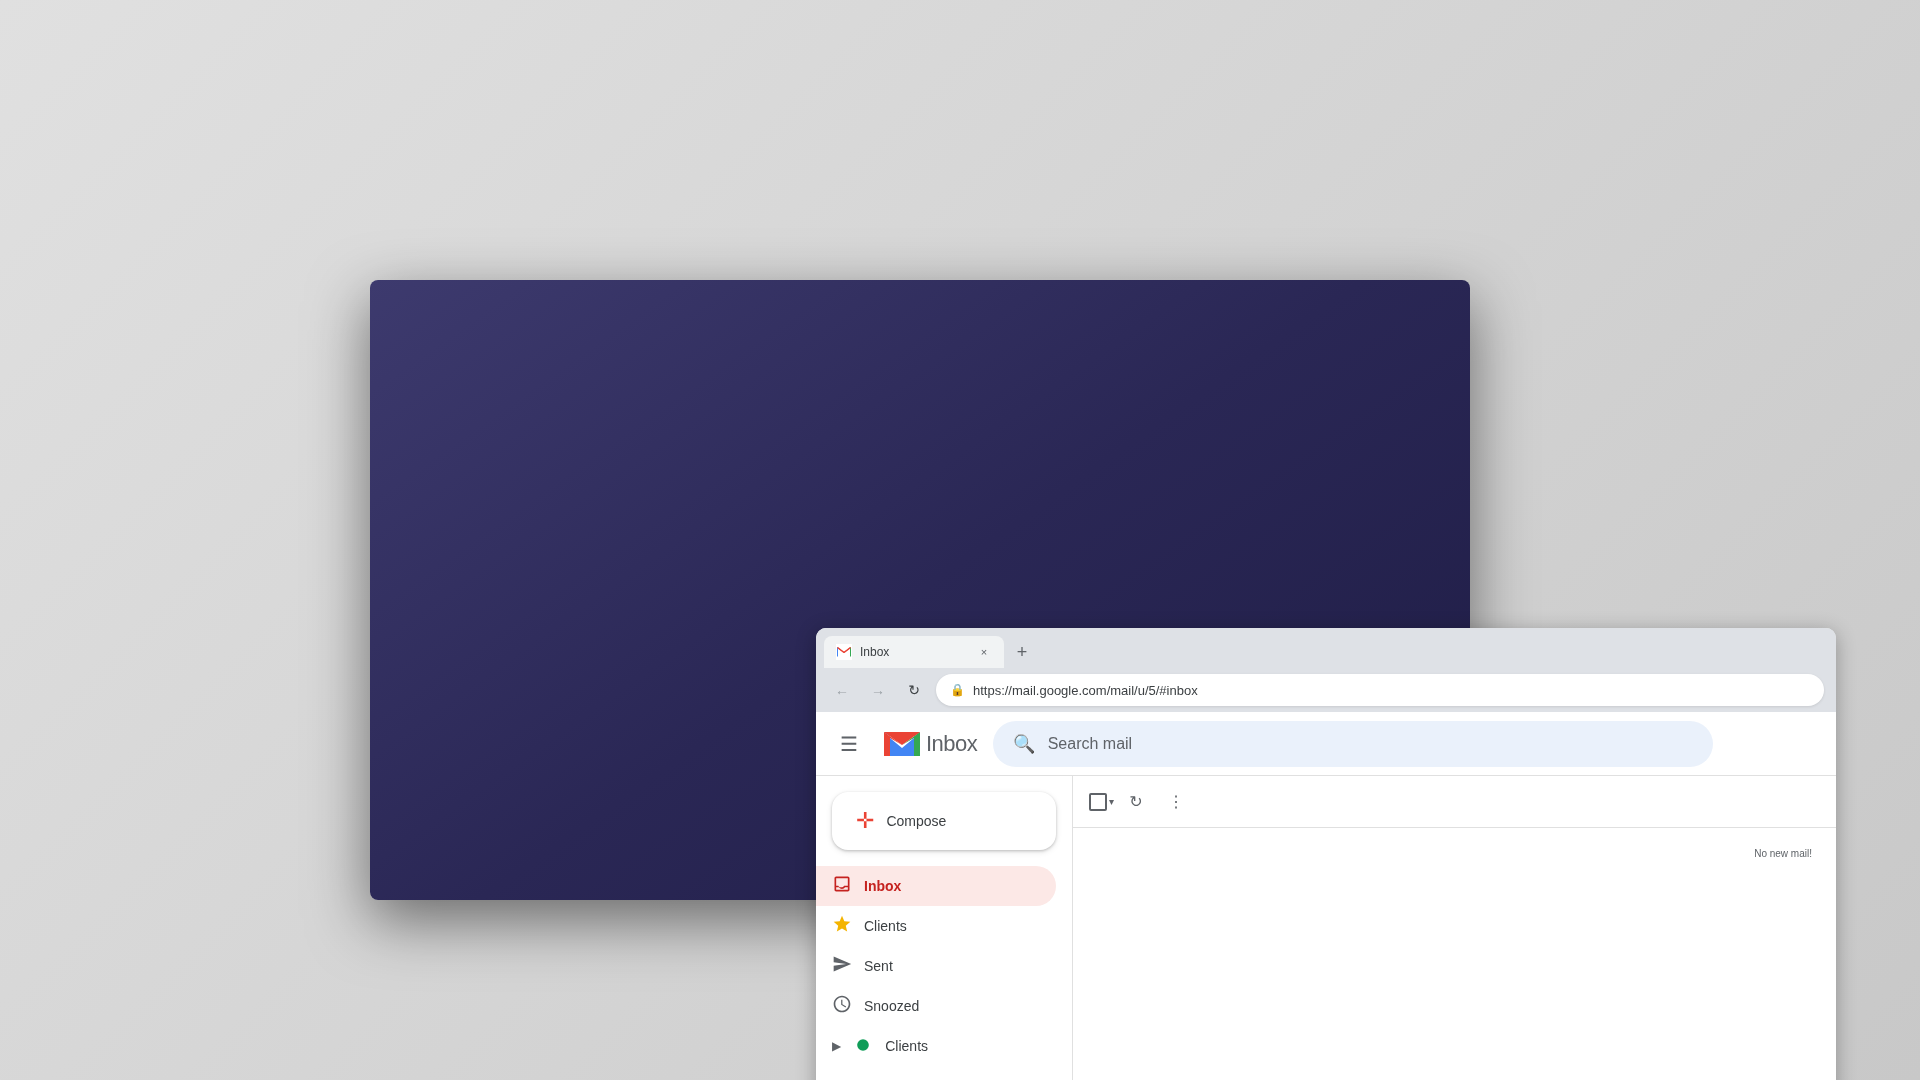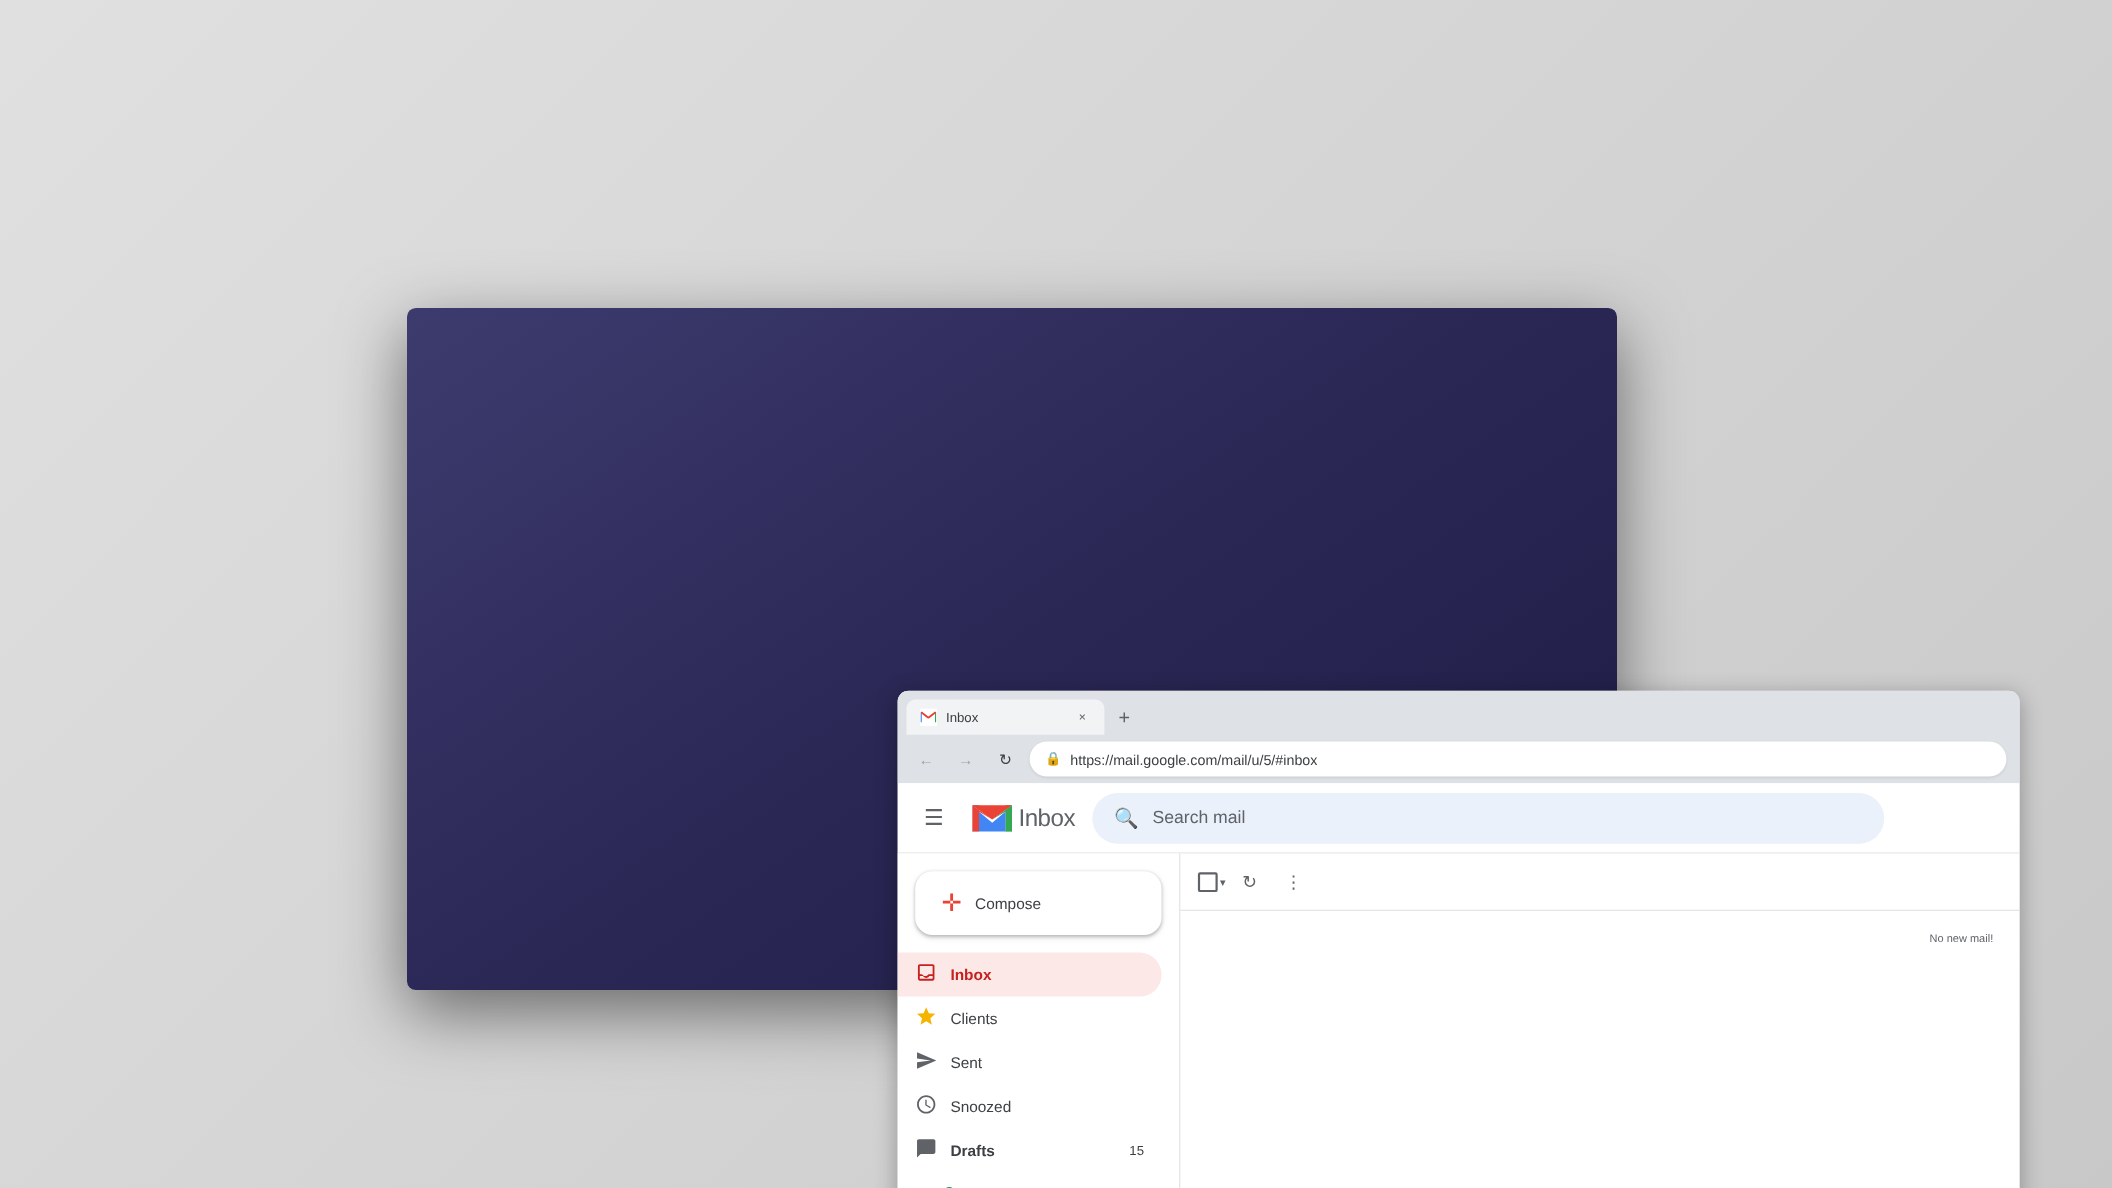--- a/index.html
+++ b/index.html
@@ -501,29 +501,20 @@
 
             <div class="nav-item">
               <span class="nav-icon snooze-icon">
                 <svg width="20" height="20" viewBox="0 0 24 24" fill="none" xmlns="http://www.w3.org/2000/svg">
                   <path d="M12 2C6.48 2 2 6.48 2 12s4.48 10 10 10 10-4.48 10-10S17.52 2 12 2zm0 18c-4.42 0-8-3.58-8-8s3.58-8 8-8 8 3.58 8 8-3.58 8-8 8zm.5-13H11v6l5.25 3.15.75-1.23-4.5-2.67z" fill="#5f6368"></path>
                 </svg>
               </span>
               <span class="nav-label">Snoozed</span>
             </div>
 
-            <div class="nav-item">
-              <span class="nav-icon drafts-icon">
-                <svg width="20" height="20" viewBox="0 0 24 24" fill="none" xmlns="http://www.w3.org/2000/svg">
-                  <path d="M20 2H4c-1.1 0-2 .9-2 2v18l4-4h14c1.1 0 2-.9 2-2V4c0-1.1-.9-2-2-2z" fill="#5f6368"></path>
-                </svg>
-              </span>
-              <span class="nav-label"><strong>Drafts</strong></span>
-              <span class="nav-badge">15</span>
-            </div>
 
             <div class="nav-item">
               <span class="nav-expand">▶</span>
               <span class="nav-icon clients-icon">
                 <svg width="14" height="14" viewBox="0 0 24 24" fill="none" xmlns="http://www.w3.org/2000/svg">
                   <circle cx="12" cy="12" r="10" fill="#0f9d58"></circle>
                 </svg>
               </span>
               <span class="nav-label">Clients</span>
             </div>

